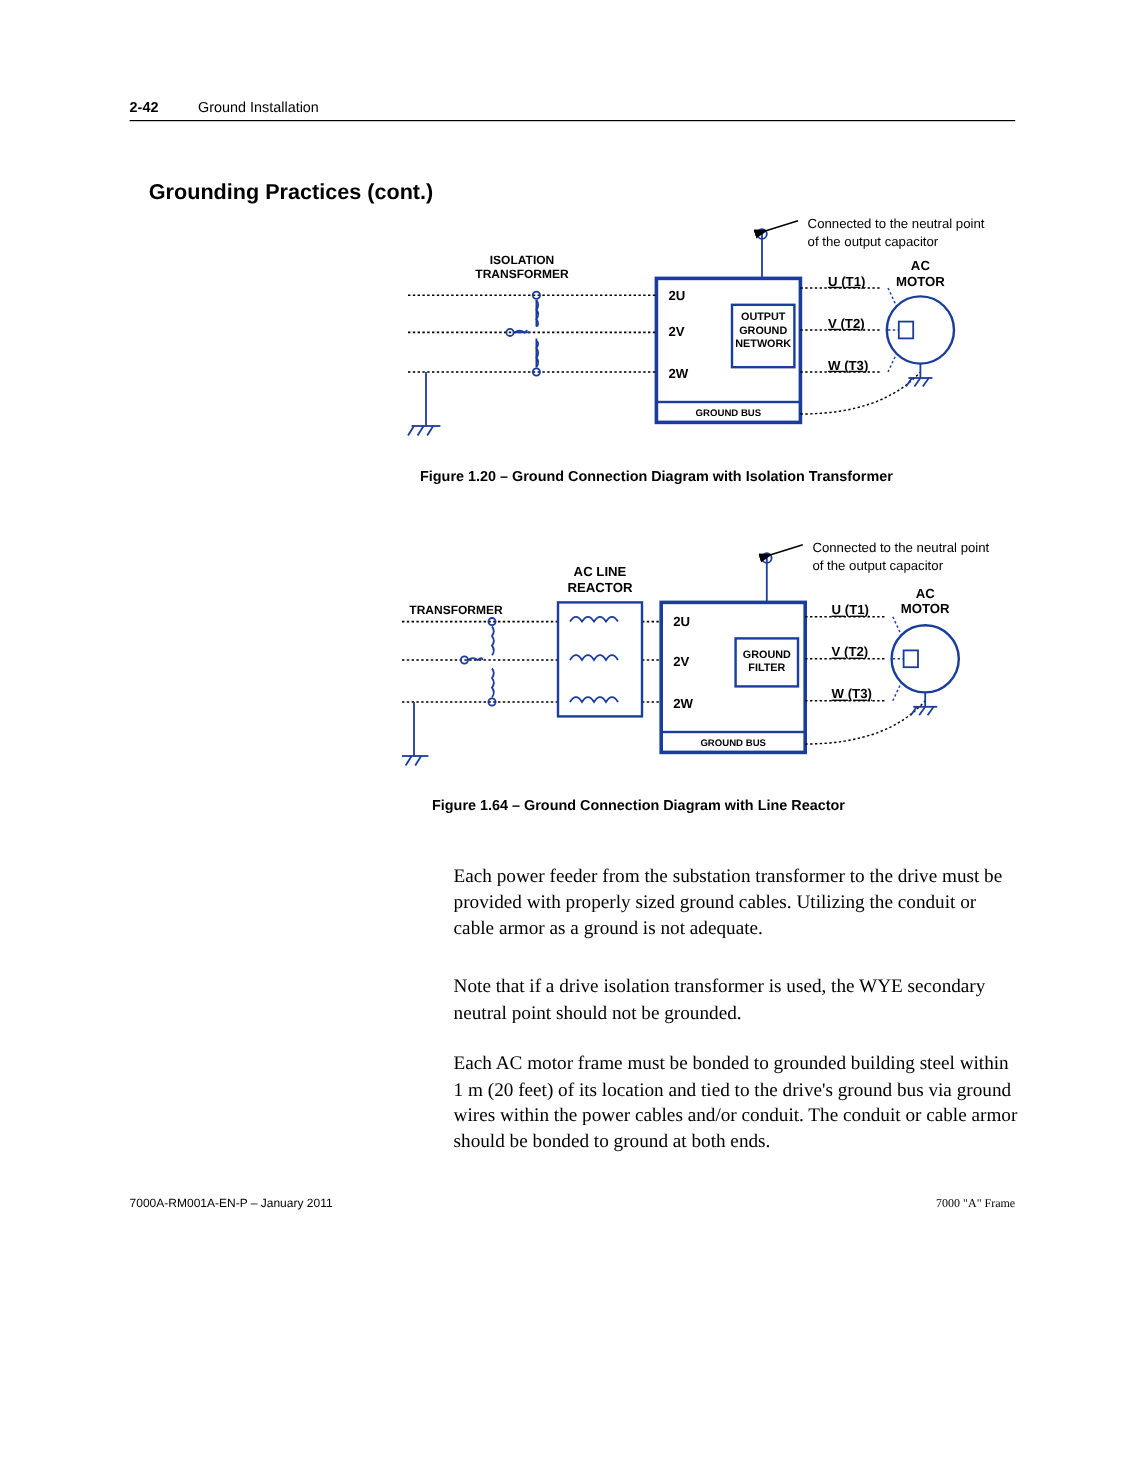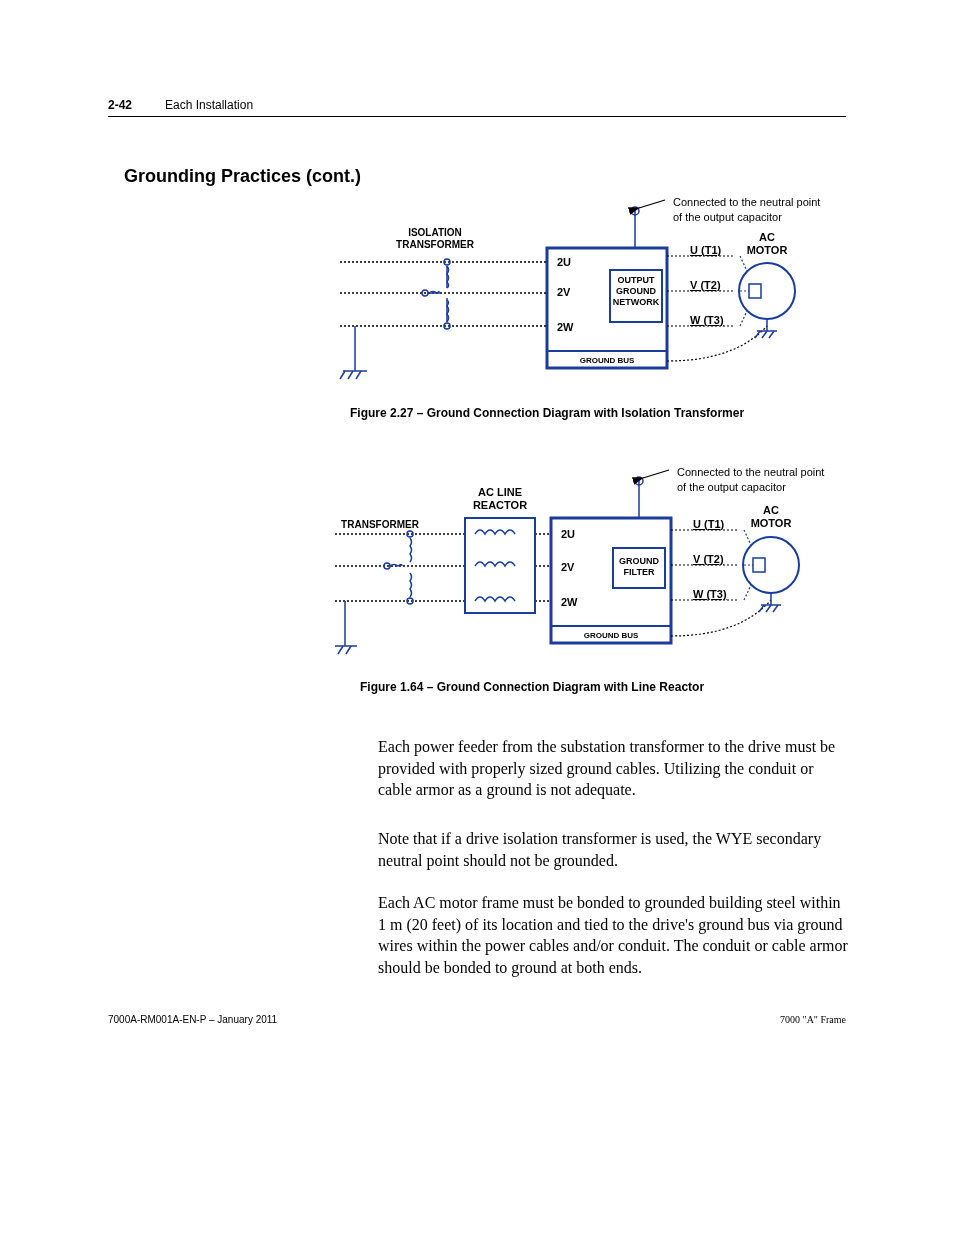--- a/index.html
+++ b/index.html
@@ -1,35 +1,35 @@
 <!DOCTYPE html>
 <html><head>
 <meta charset="utf-8">
 <style>
   body{margin:0;background:#fff;font-family:Arial,Helvetica,sans-serif;color:#000}
-  .page{width:954px;height:1067px;position:relative;margin:16px auto;box-sizing:border-box}
+  .page{width:954px;height:1067px;position:relative;margin:0 auto;box-sizing:border-box}
   .header-line{position:absolute;left:108px;right:108px;top:100px;border-top:1.5px solid #000}
   .header-num{position:absolute;left:108px;top:82px;font-size:12px;font-weight:bold}
   .header-title{position:absolute;left:165px;top:82px;font-size:12px}
   .section-title{position:absolute;left:124px;top:150px;font-size:18px;font-weight:bold}
   .fig1{position:absolute;left:335px;top:180px}
   .fig2{position:absolute;left:335px;top:450px}
   .figcap1{position:absolute;left:350px;top:390px;font-size:12px;font-weight:bold}
   .figcap2{position:absolute;left:360px;top:664px;font-size:12px;font-weight:bold}
   .body-text{position:absolute;left:378px;width:470px;font-family:"Times New Roman",Times,serif;font-size:16px;line-height:1.35}
   .p1{top:720px}.p2{top:812px}.p3{top:876px}
   .footer-left{position:absolute;left:108px;bottom:58px;font-size:10px}
   .footer-right{position:absolute;right:108px;bottom:58px;font-size:10px;font-family:"Times New Roman",serif}
 </style>
 </head>
 <body>
 
 <div class="page">
   <div class="header-num">2-42</div>
-  <div class="header-title">Each Installation</div>
+  <div class="header-title">Ground Installation</div>
   <div class="header-line"></div>
 
   <div class="section-title">Grounding Practices (cont.)</div>
 
   <div class="fig1">
     <svg width="520" height="195" viewBox="0 0 520 195">
       <defs>
           <marker id="ah1" markerWidth="10" markerHeight="10" refX="8" refY="3" orient="auto">
             <path d="M0,0 L9,3 L0,6 z" fill="#000"></path>
           </marker>
@@ -92,21 +92,21 @@
       <line x1="405" y1="130" x2="412" y2="115" stroke="#1a3c9c" stroke-width="1.2" stroke-dasharray="2,2"></line>
 
       <path d="M332,165 Q400,165 432,130" stroke="#000" stroke-width="1.2" stroke-dasharray="2,2" fill="none"></path>
       <line x1="432" y1="123" x2="432" y2="135" stroke="#1a3c9c" stroke-width="1.5"></line>
       <line x1="422" y1="135" x2="442" y2="135" stroke="#1a3c9c" stroke-width="1.5"></line>
       <line x1="425" y1="135" x2="420" y2="142" stroke="#1a3c9c" stroke-width="1.5"></line>
       <line x1="432" y1="135" x2="427" y2="142" stroke="#1a3c9c" stroke-width="1.5"></line>
       <line x1="439" y1="135" x2="434" y2="142" stroke="#1a3c9c" stroke-width="1.5"></line>
     </svg>
   </div>
-  <div class="figcap1">Figure 2.27 – Ground Connection Diagram with Isolation Transformer</div>
+  <div class="figcap1">Figure 1.20 – Ground Connection Diagram with Isolation Transformer</div>
 
   <div class="fig2">
     <svg width="520" height="205" viewBox="0 0 520 205">
       <defs>
           <marker id="ah2" markerWidth="10" markerHeight="10" refX="8" refY="3" orient="auto">
             <path d="M0,0 L9,3 L0,6 z" fill="#000"></path>
           </marker>
         </defs>
 
       <rect x="216" y="52" width="120" height="125" fill="none" stroke="#1a3c9c" stroke-width="3"></rect>

